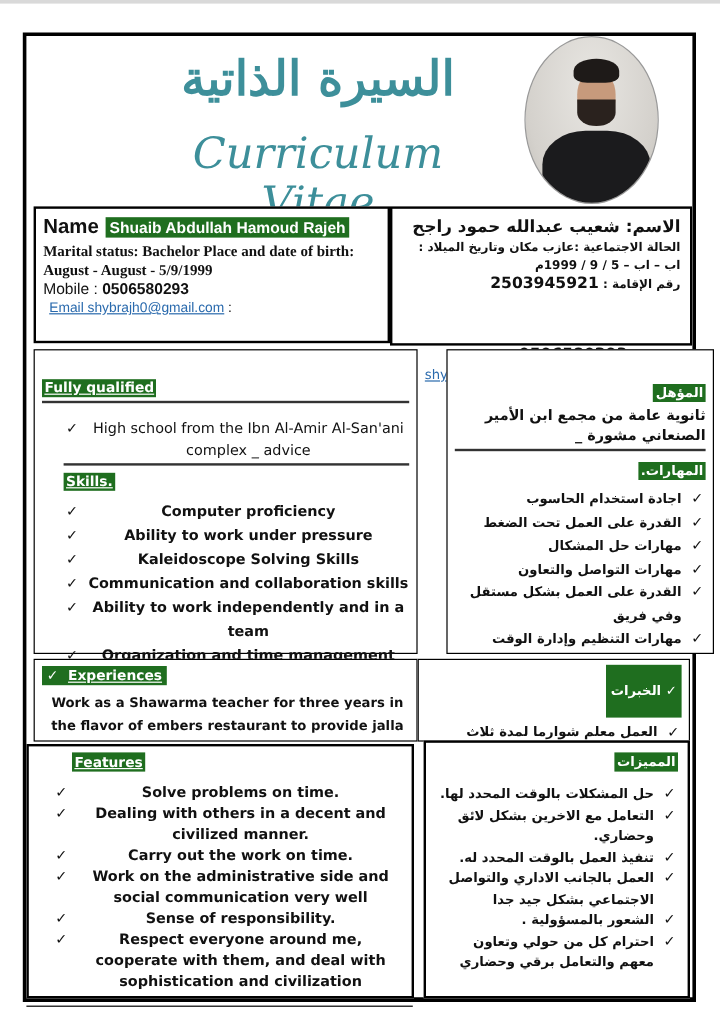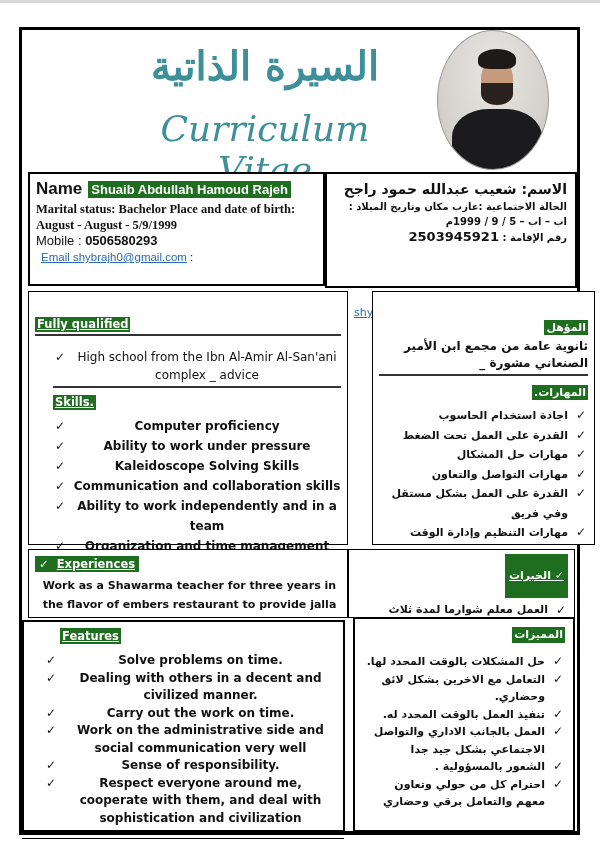--- a/index.html
+++ b/index.html
@@ -114,21 +114,21 @@
     <li><span class="tick">✓</span><span>مهارات التنظيم وإدارة الوقت</span></li>
   </ul>
 </div>
 
 <div class="box thin" style="left:28px;top:549px;width:320px;height:69px;padding:4px 6px;">
   <div><span class="hl en-list" style="font-size:11.5px;line-height:16px;padding:0 4px;"><span>✓</span>&nbsp;&nbsp;<span class="hl-u">Experiences</span></span></div>
   <div class="en-list bold" style="font-size:11px;line-height:19px;margin-top:4px;padding-left:3px;">Work as a Shawarma teacher for three years in the flavor of embers restaurant to provide jalla</div>
 </div>
 
 <div class="box thin ar" style="left:348px;top:549px;width:227px;height:69px;padding:4px 6px;">
-  <div><span class="hl" style="font-size:11px;line-height:16px;padding:14px 4px;text-decoration:underline;"><span>✓</span> <span>الخبرات</span></span></div>
+  <div><span class="hl" style="font-size:11px;line-height:16px;padding:14px 4px;"><span>✓</span> <span>الخبرات</span></span></div>
   <ul class="chk" style="font-size:11px;font-weight:bold;line-height:20px;margin-top:2px;">
     <li><span class="tick">✓</span><span>العمل معلم شوارما لمدة ثلاث سنوات في مطعم نكهة جمر لتقديم الوجبات</span></li>
   </ul>
 </div>
 
 <div class="box" style="left:22px;top:620px;width:323px;height:212px;padding:4px 6px 4px 20px;">
   <div style="margin-left:16px;"><span class="hl hl-u en-list" style="font-size:11.5px;line-height:16px;">Features</span></div>
   <ul class="chk en-list bold" style="line-height:17.5px;margin-top:8px;">
     <li><span class="tick">✓</span><span>Solve problems on time.</span></li>
     <li><span class="tick">✓</span><span>Dealing with others in a decent and civilized manner.</span></li>

